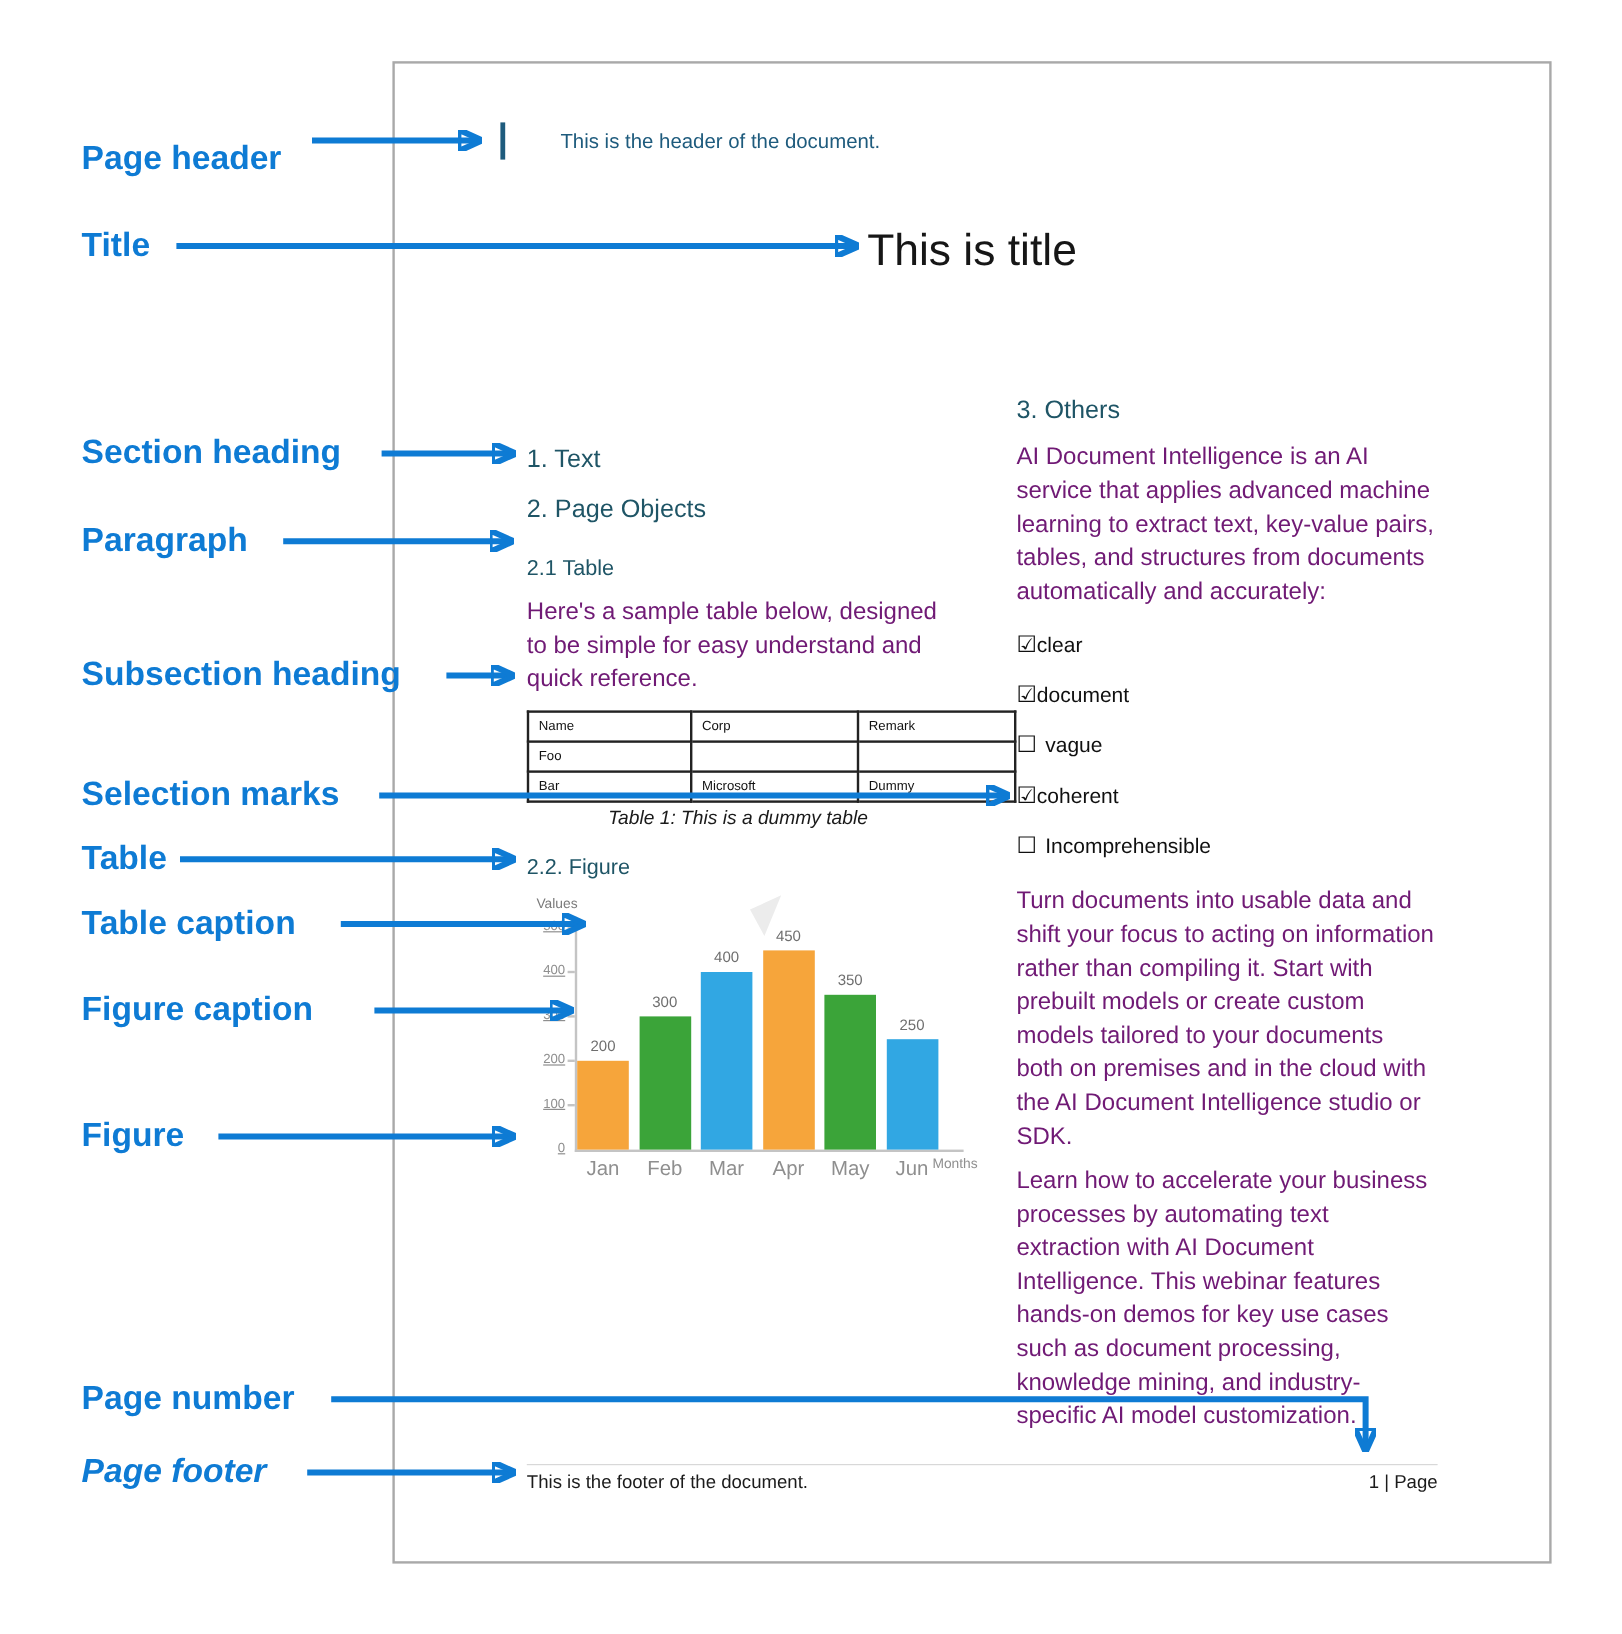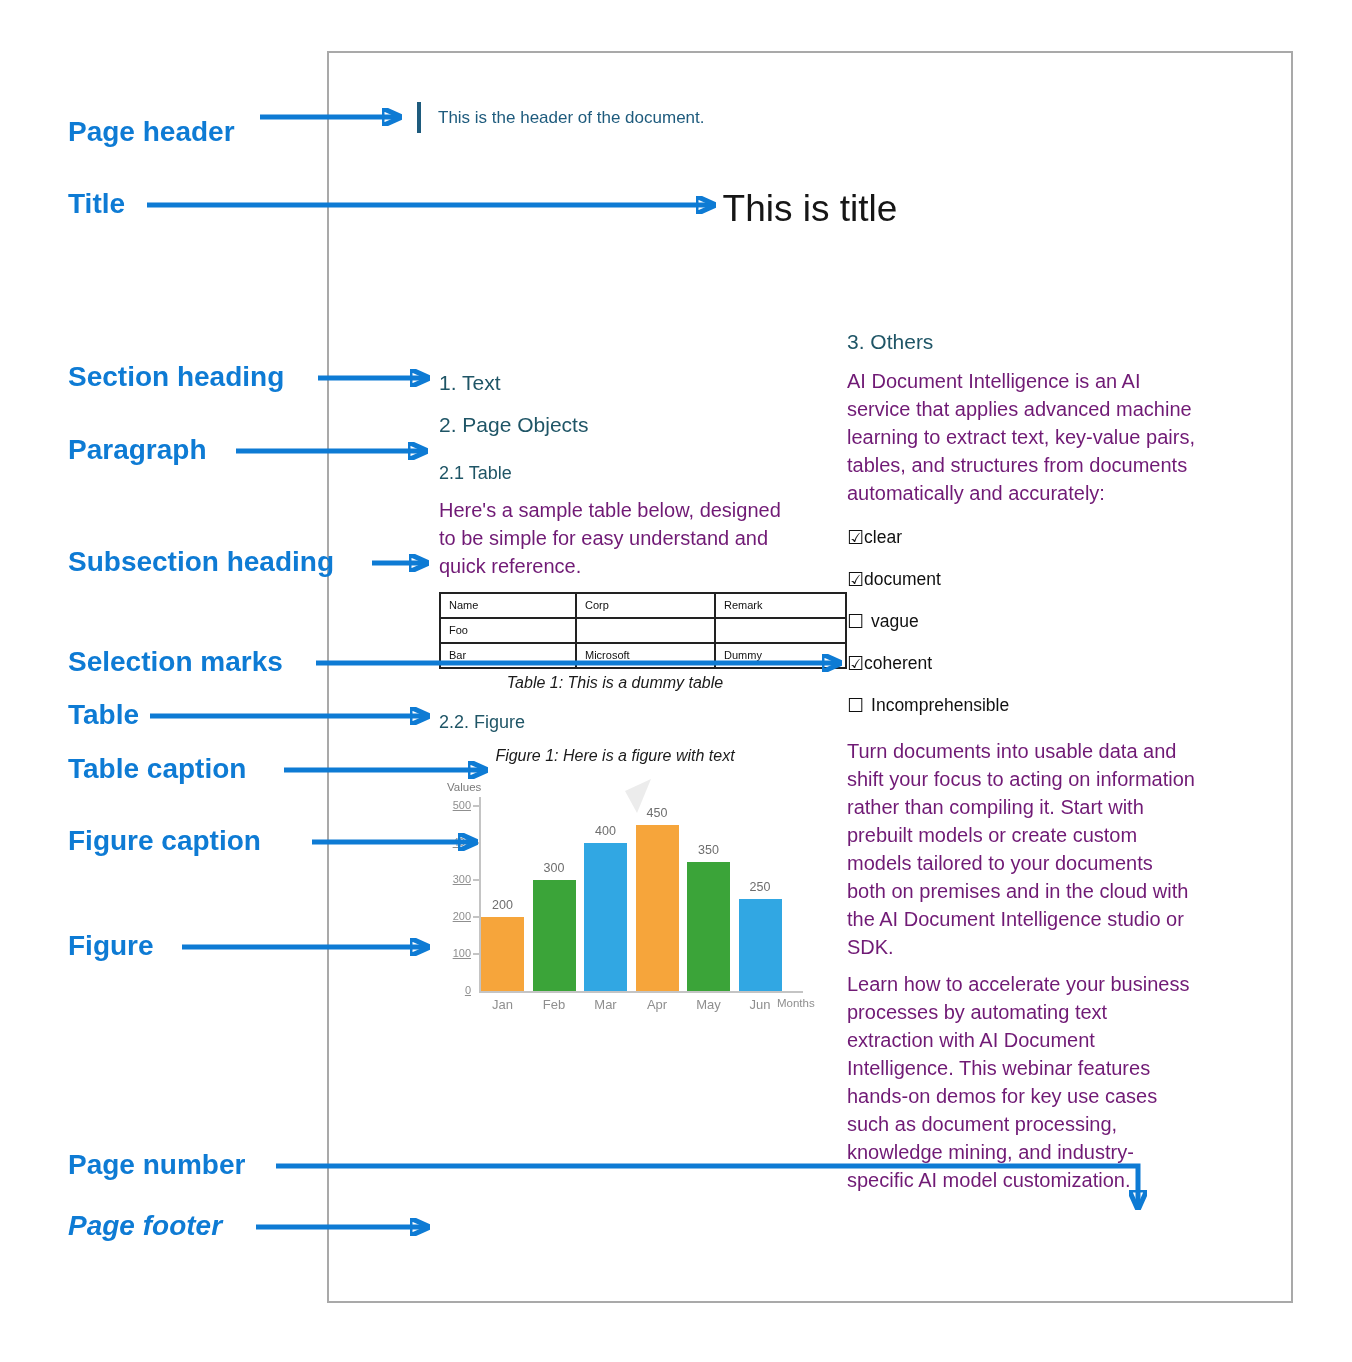--- a/index.html
+++ b/index.html
@@ -5,21 +5,21 @@
   html,body{margin:0;padding:0;background:#fff;}
   .canvas{position:relative;width:1352px;height:1362px;background:#fff;overflow:hidden;
           font-family:"Liberation Sans","DejaVu Sans",sans-serif;}
   
   .ann-label{position:absolute;left:68px;font-size:28px;font-weight:700;color:#0e7bd4;white-space:nowrap;}
   .arrows{position:absolute;left:0;top:0;pointer-events:none;}
   .arrows path,.arrows line{stroke:#0e7bd4;stroke-width:5;fill:none;}
   
   .doc-page{position:absolute;left:327px;top:51px;width:966px;height:1252px;background:#fff;
             border:2px solid #a9a9a9;box-sizing:border-box;}
-  .doc-header{position:absolute;left:88px;top:49px;display:flex;align-items:center;}
+  .doc-header{position:absolute;left:88px;top:49px;display:flex;align-items:center;gap:29px;}
   .hdr-bar{display:inline-block;width:4px;height:31px;background:#1e5b7d;margin-right:17px;}
   .hdr-text{font-size:17px;color:#1e5b7d;}
   .doc-title{position:absolute;left:0;top:135px;width:100%;text-align:center;font-size:37px;color:#161616;}
   .col-left{position:absolute;left:110px;top:317px;width:352px;}
   .col-right{position:absolute;left:518px;top:276px;width:350px;}
   .doc-h2{font-size:21px;font-weight:400;color:#1f5566;margin:0;line-height:26px;}
   .doc-h3{font-size:18px;font-weight:400;color:#1f5566;margin:0;line-height:24px;}
   .doc-p{font-size:20px;line-height:28px;color:#701a75;margin:0;}
   .just{text-align:justify;}
   .mt10{margin-top:10px;}.mt11{margin-top:11px;}.mt12{margin-top:12px;}.mt15{margin-top:15px;}
@@ -36,21 +36,21 @@
   .sel-gap{margin-right:7px;}
   
   .chart{position:relative;width:382px;height:250px;margin-top:10px;}
   .chart .axis{position:absolute;background:#c4c4c4;}
   .chart .ylab{position:absolute;left:8px;top:4px;font-size:11.5px;color:#7a7a7a;}
   .chart .xlab{position:absolute;left:338px;top:220px;font-size:11.5px;color:#8f8f8f;}
   .chart .ytick{position:absolute;left:0;width:32px;text-align:right;font-size:11px;color:#8f8f8f;text-decoration:underline;}
   .chart .ymark{position:absolute;height:2px;width:6px;background:#c4c4c4;left:34px;}
   .chart .bar{position:absolute;}
   .chart .bval{position:absolute;width:43px;text-align:center;font-size:12.5px;color:#6e6e6e;}
-  .chart .mon{position:absolute;top:220px;width:43px;text-align:center;font-size:13px;color:#8f8f8f;}
+  .chart .mon{position:absolute;top:220px;width:43px;text-align:center;font-size:17px;color:#8f8f8f;}
   .wm{position:absolute;left:170px;top:0;}
   
   .doc-footer{position:absolute;left:110px;top:1167px;width:759px;border-top:1px solid #d8d8d8;
               padding-top:6px;display:flex;justify-content:space-between;font-size:15.5px;color:#1b1b1b;}
 </style>
 </head>
 <body>
 
 <div class="canvas">
 
@@ -82,21 +82,20 @@
             </tr>
             <tr>
               <td style="width: 118px;">Bar</td>
               <td style="width: 121px;">Microsoft</td>
               <td style="width: 113px;">Dummy</td>
             </tr>
           </tbody>
         </table>
       <div class="caption" style="margin-top:3px;">Table 1: This is a dummy table</div>
       <h3 class="doc-h3 mt16">2.2. Figure</h3>
-      <div class="caption mt11">Figure 1: Here is a figure with text</div>
 
       <div class="chart" id="chart">
         <svg class="wm" width="60" height="40">
           <polygon points="42,2 28,36 16,14" fill="#ececec"></polygon>
         </svg>
         <div class="ylab">Values</div>
         <div class="axis" style="left:40px;top:20px;width:2px;height:196px;"></div>
         <div class="axis" style="left:40px;top:214px;width:324px;height:2px;"></div>
         <div class="xlab">Months</div>
       <div class="ytick" style="top: 207px;">0</div>
@@ -153,20 +152,24 @@
           </div>
           <div class="sel-item">
             <span class="sel-glyph sel-gap">☐</span>
             <span>Incomprehensible</span>
           </div>
         </div>
       <p class="doc-p mt15">Turn documents into usable data and shift your focus to acting on information rather than compiling it. Start with prebuilt models or create custom models tailored to your documents both on premises and in the cloud with the AI Document Intelligence studio or SDK.</p>
       <p class="doc-p mt9">Learn how to accelerate your business processes by automating text extraction with AI Document Intelligence. This webinar features hands-on demos for key use cases such as document processing, knowledge mining, and industry-specific AI model customization.</p>
     </div>
 
+    <div class="doc-footer">
+      <span>This is the footer of the document.</span>
+      <span>1 | Page</span>
+    </div>
   </div>
 
   <svg class="arrows" width="1352" height="1362">
     <defs>
       <marker id="arr" markerUnits="userSpaceOnUse" markerWidth="20" markerHeight="18" refX="18" refY="9" orient="auto">
         <path d="M0,0 L20,9 L0,18 Z" fill="#0e7bd4" stroke="none"></path>
       </marker>
     </defs>
     <line x1="260" y1="117" x2="400" y2="117" marker-end="url(#arr)"></line>
     <line x1="147" y1="205" x2="714" y2="205" marker-end="url(#arr)"></line>

